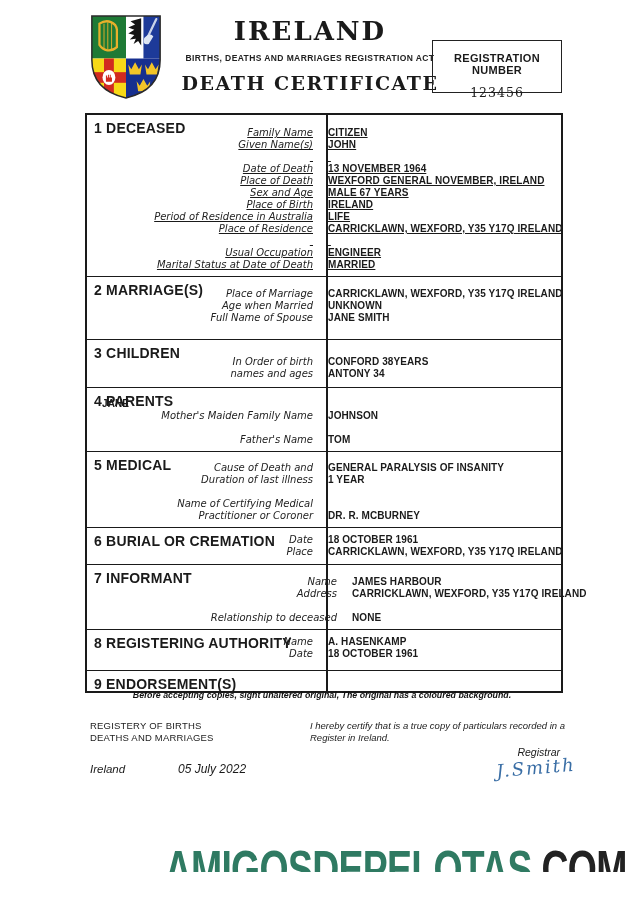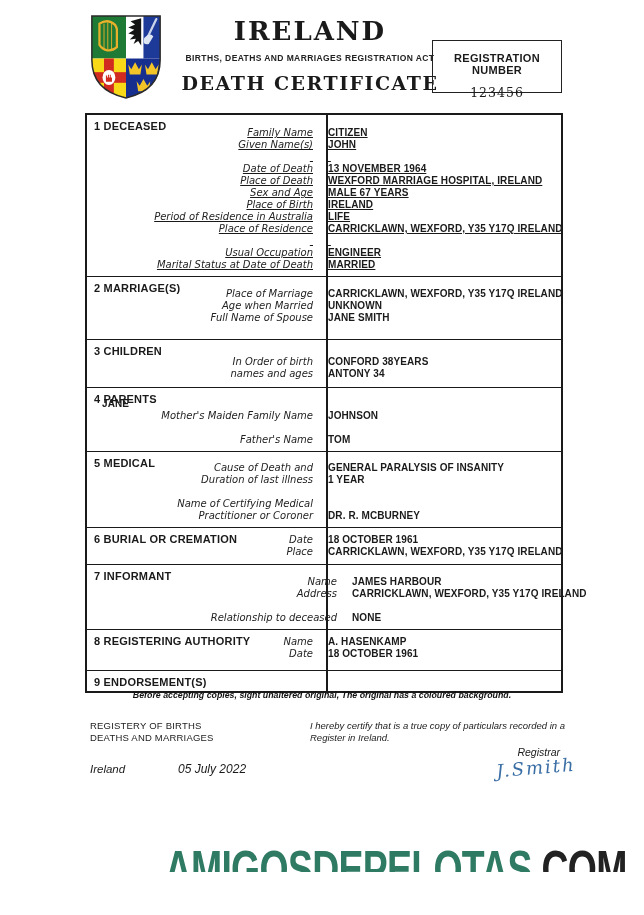--- a/index.html
+++ b/index.html
@@ -35,21 +35,21 @@
   
   .cert-table {
     position: absolute; left: 85px; top: 113px; width: 478px;
     border: 2px solid #1a1a1a; box-sizing: border-box;
   }
   .section { position: relative; border-top: 1.5px solid #1a1a1a; }
   .section:first-child { border-top: none; }
   .divider { position: absolute; left: 239px; top: 0; bottom: 0; width: 1.5px; background: #1a1a1a; }
   .sec-title {
     position: absolute; top: 5px; left: 7px;
-    font-weight: bold; font-size: 11px; letter-spacing: 0.2px;
+    font-weight: bold; font-size: 14px; letter-spacing: 0.2px;
   }
   .rows { padding-bottom: 5px; }
   .row { display: flex; line-height: 12px; font-size: 10px; }
   .row .lbl {
     flex: none; width: 226px; text-align: right;
     font-family: "DejaVu Sans", sans-serif; font-style: italic; color: #222;
   }
   .row .val { margin-left: 15px; font-weight: bold; letter-spacing: 0.1px; white-space: nowrap; }
 
   .s1 { min-height: 155px; } .s1 .rows { padding-top: 12px; text-decoration: underline; }
@@ -162,21 +162,21 @@
             <span class="val">&nbsp;</span>
           </div>
 
           <div class="row">
             <span class="lbl">Date of Death</span>
             <span class="val">13 NOVEMBER 1964</span>
           </div>
 
           <div class="row">
             <span class="lbl">Place of Death</span>
-            <span class="val">WEXFORD MARRIAGE HOSPITAL, IRELAND</span>
+            <span class="val">WEXFORD GENERAL NOVEMBER, IRELAND</span>
           </div>
 
           <div class="row">
             <span class="lbl">Sex and Age</span>
             <span class="val">MALE 67 YEARS</span>
           </div>
 
           <div class="row">
             <span class="lbl">Place of Birth</span>
             <span class="val">IRELAND</span>

